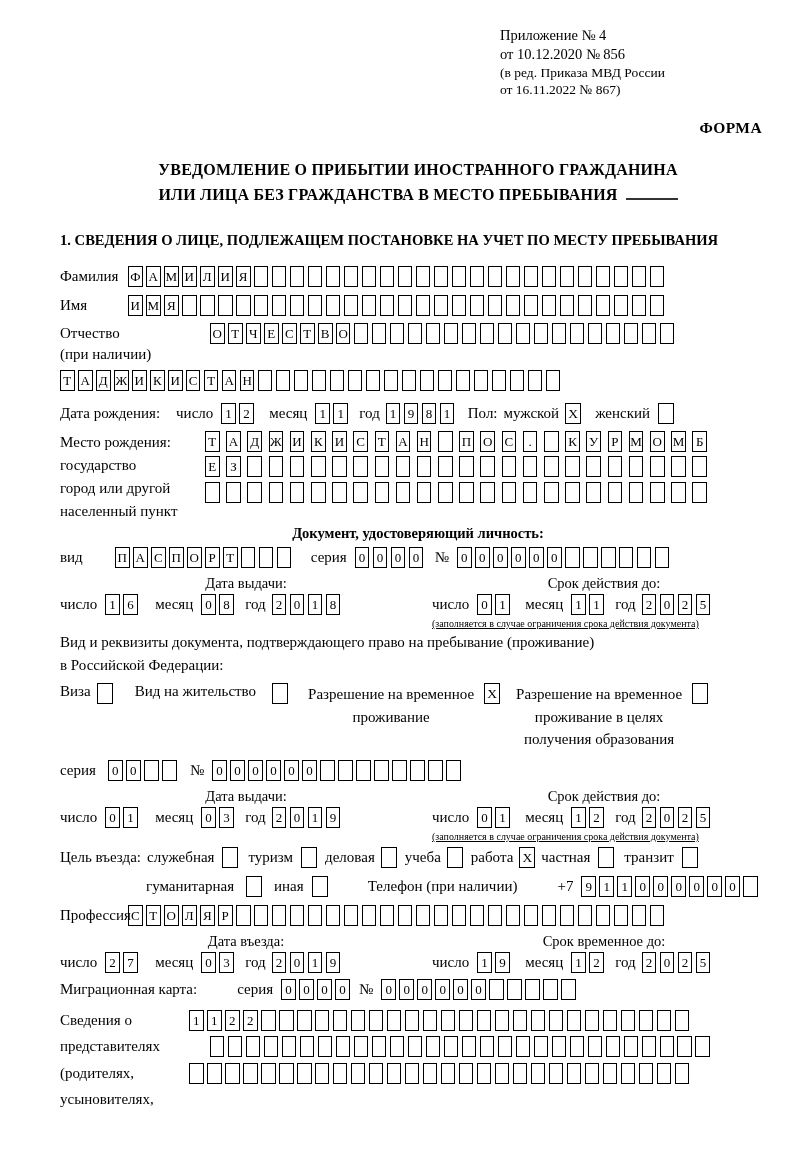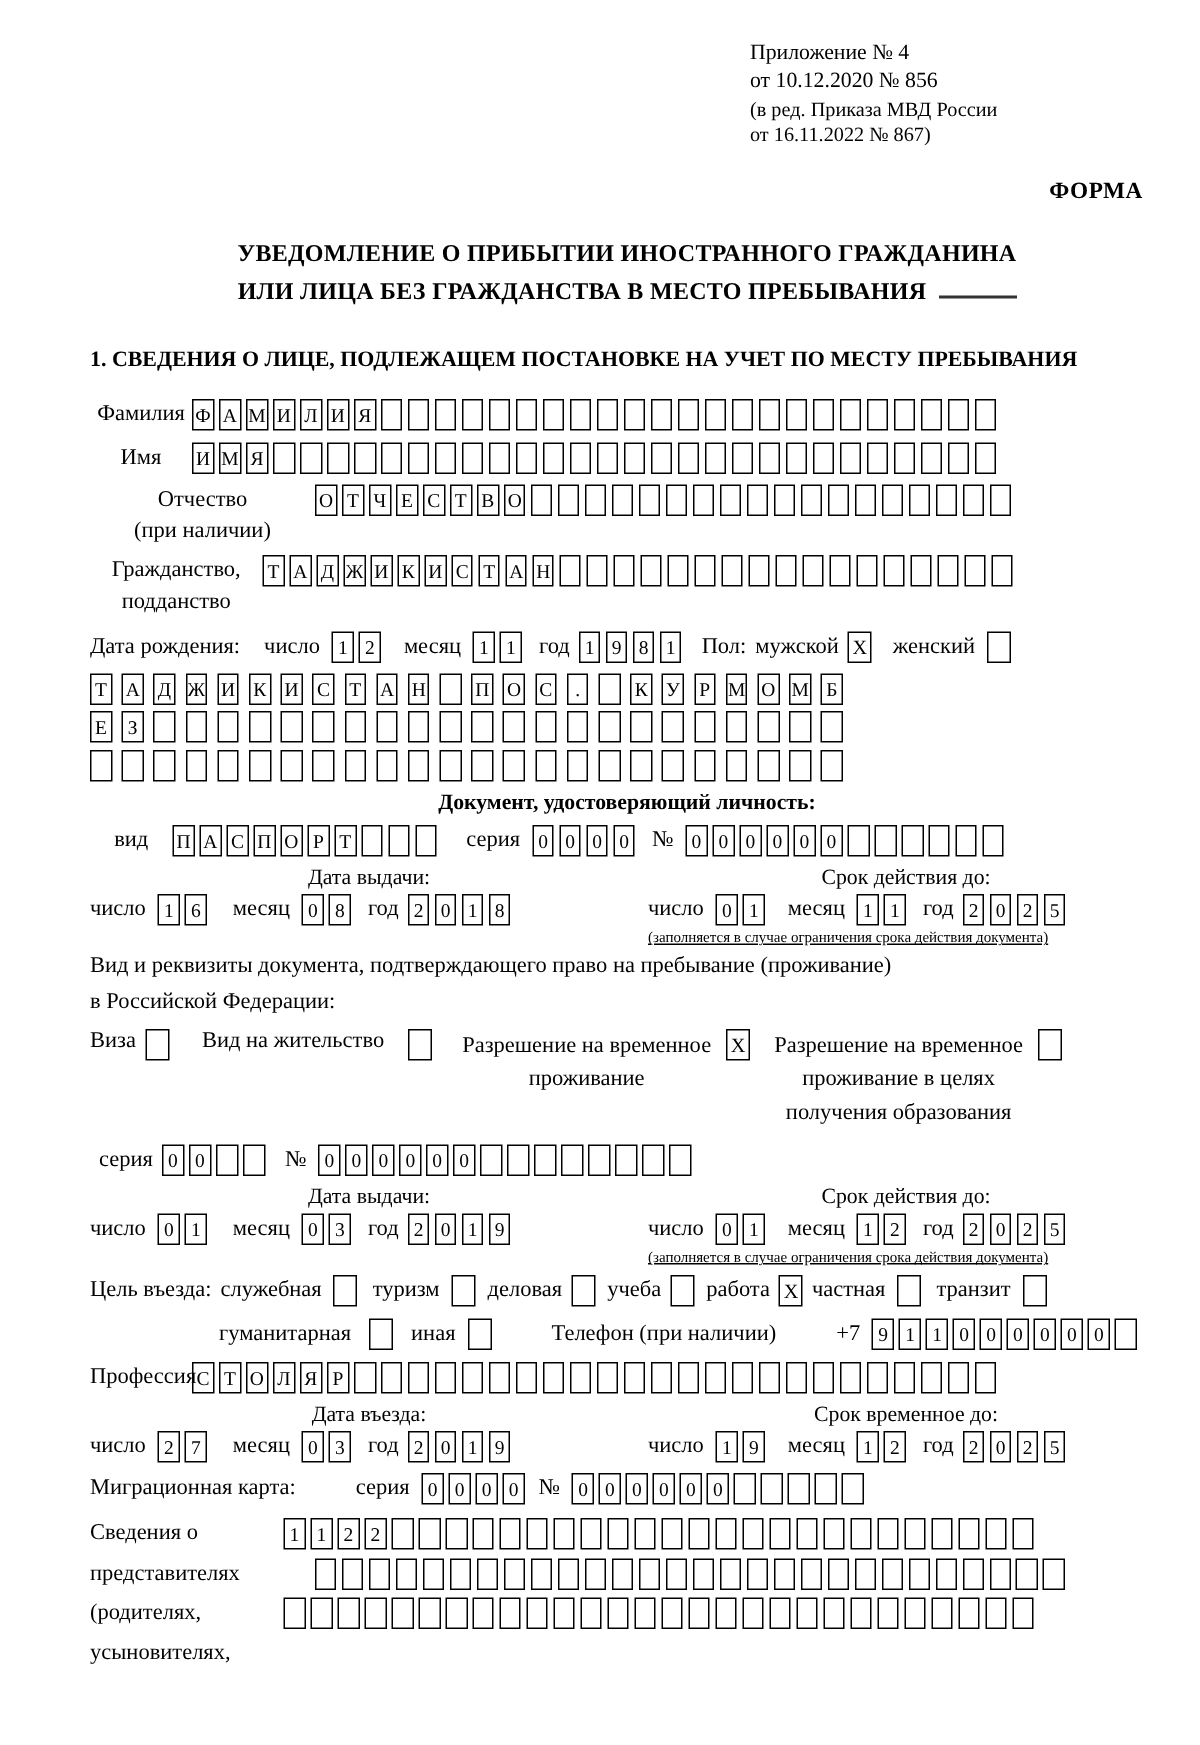--- a/index.html
+++ b/index.html
@@ -12,21 +12,21 @@
   }
   .annex { margin-left:440px; font-size:14.5px; line-height:1.3; }
   .annex .small { font-size:13.5px; }
   .form-label { text-align:right; padding-right:14px; font-weight:bold; margin-top:20px; font-size:15.5px; letter-spacing:.4px; }
   .title { text-align:center; font-weight:bold; font-size:16px; margin-top:20px; line-height:1.6; letter-spacing:.2px; }
   .title-underline { display:inline-block; width:52px; border-bottom:2px solid #333; height:14px; margin-left:8px; }
   .section-heading { font-weight:bold; font-size:14.6px; margin-top:24px; margin-bottom:16px; }
 
   .frow { display:flex; align-items:center; margin-bottom:5px; min-height:24px; white-space:nowrap; }
   .frow.top { align-items:flex-start; }
-  .flabel { flex:none;text-align:center; }
+  .flabel { flex:none; }
   .w48{width:48px;} .w55{width:55px;} .w68{width:68px;} .w115{width:115px;} .w145{width:145px;} .w150{width:150px;}
   .two div { line-height:21px; }
 
   .cellrow { display:flex; flex:none; }
   .cell { flex:none; width:14.6px; height:21px; border:1.6px solid #000; margin-right:3.4px;
           text-align:center; font-size:13px; line-height:19px; }
   .cellrow.wide .cell { margin-right:6.6px; }
   .checkbox { flex:none; display:inline-block; width:16px; height:21px; border:1.6px solid #000;
               text-align:center; line-height:19px; font-size:13.5px; }
 
@@ -177,24 +177,20 @@
       <span class="cell"></span>
       <span class="cell"></span>
       <span class="cell"></span>
       <span class="cell"></span>
       <span class="cell"></span>
       <span class="cell"></span>
     </span>
 </div>
 
 <div class="frow top">
-  <span class="flabel w115 two">
-    <div>Гражданство,</div>
-    <div>подданство</div>
-  </span>
   <span class="cellrow">
       <span class="cell">Т</span>
       <span class="cell">А</span>
       <span class="cell">Д</span>
       <span class="cell">Ж</span>
       <span class="cell">И</span>
       <span class="cell">К</span>
       <span class="cell">И</span>
       <span class="cell">С</span>
       <span class="cell">Т</span>
@@ -240,20 +236,26 @@
       <span class="cell">1</span>
     </span>
   <span class="ml10">Пол:</span>
   <span class="ml6 mr6">мужской</span>
   <span class="checkbox">X</span>
   <span class="ml14 mr8">женский</span>
   <span class="checkbox"></span>
 </div>
 
 <div class="bp">
+  <div class="bp-labels w145">
+    <div>Место рождения:</div>
+    <div>государство</div>
+    <div>город или другой</div>
+    <div>населенный пункт</div>
+  </div>
   <div class="bp-cells">
     <span class="cellrow wide">
         <span class="cell">Т</span>
         <span class="cell">А</span>
         <span class="cell">Д</span>
         <span class="cell">Ж</span>
         <span class="cell">И</span>
         <span class="cell">К</span>
         <span class="cell">И</span>
         <span class="cell">С</span>

